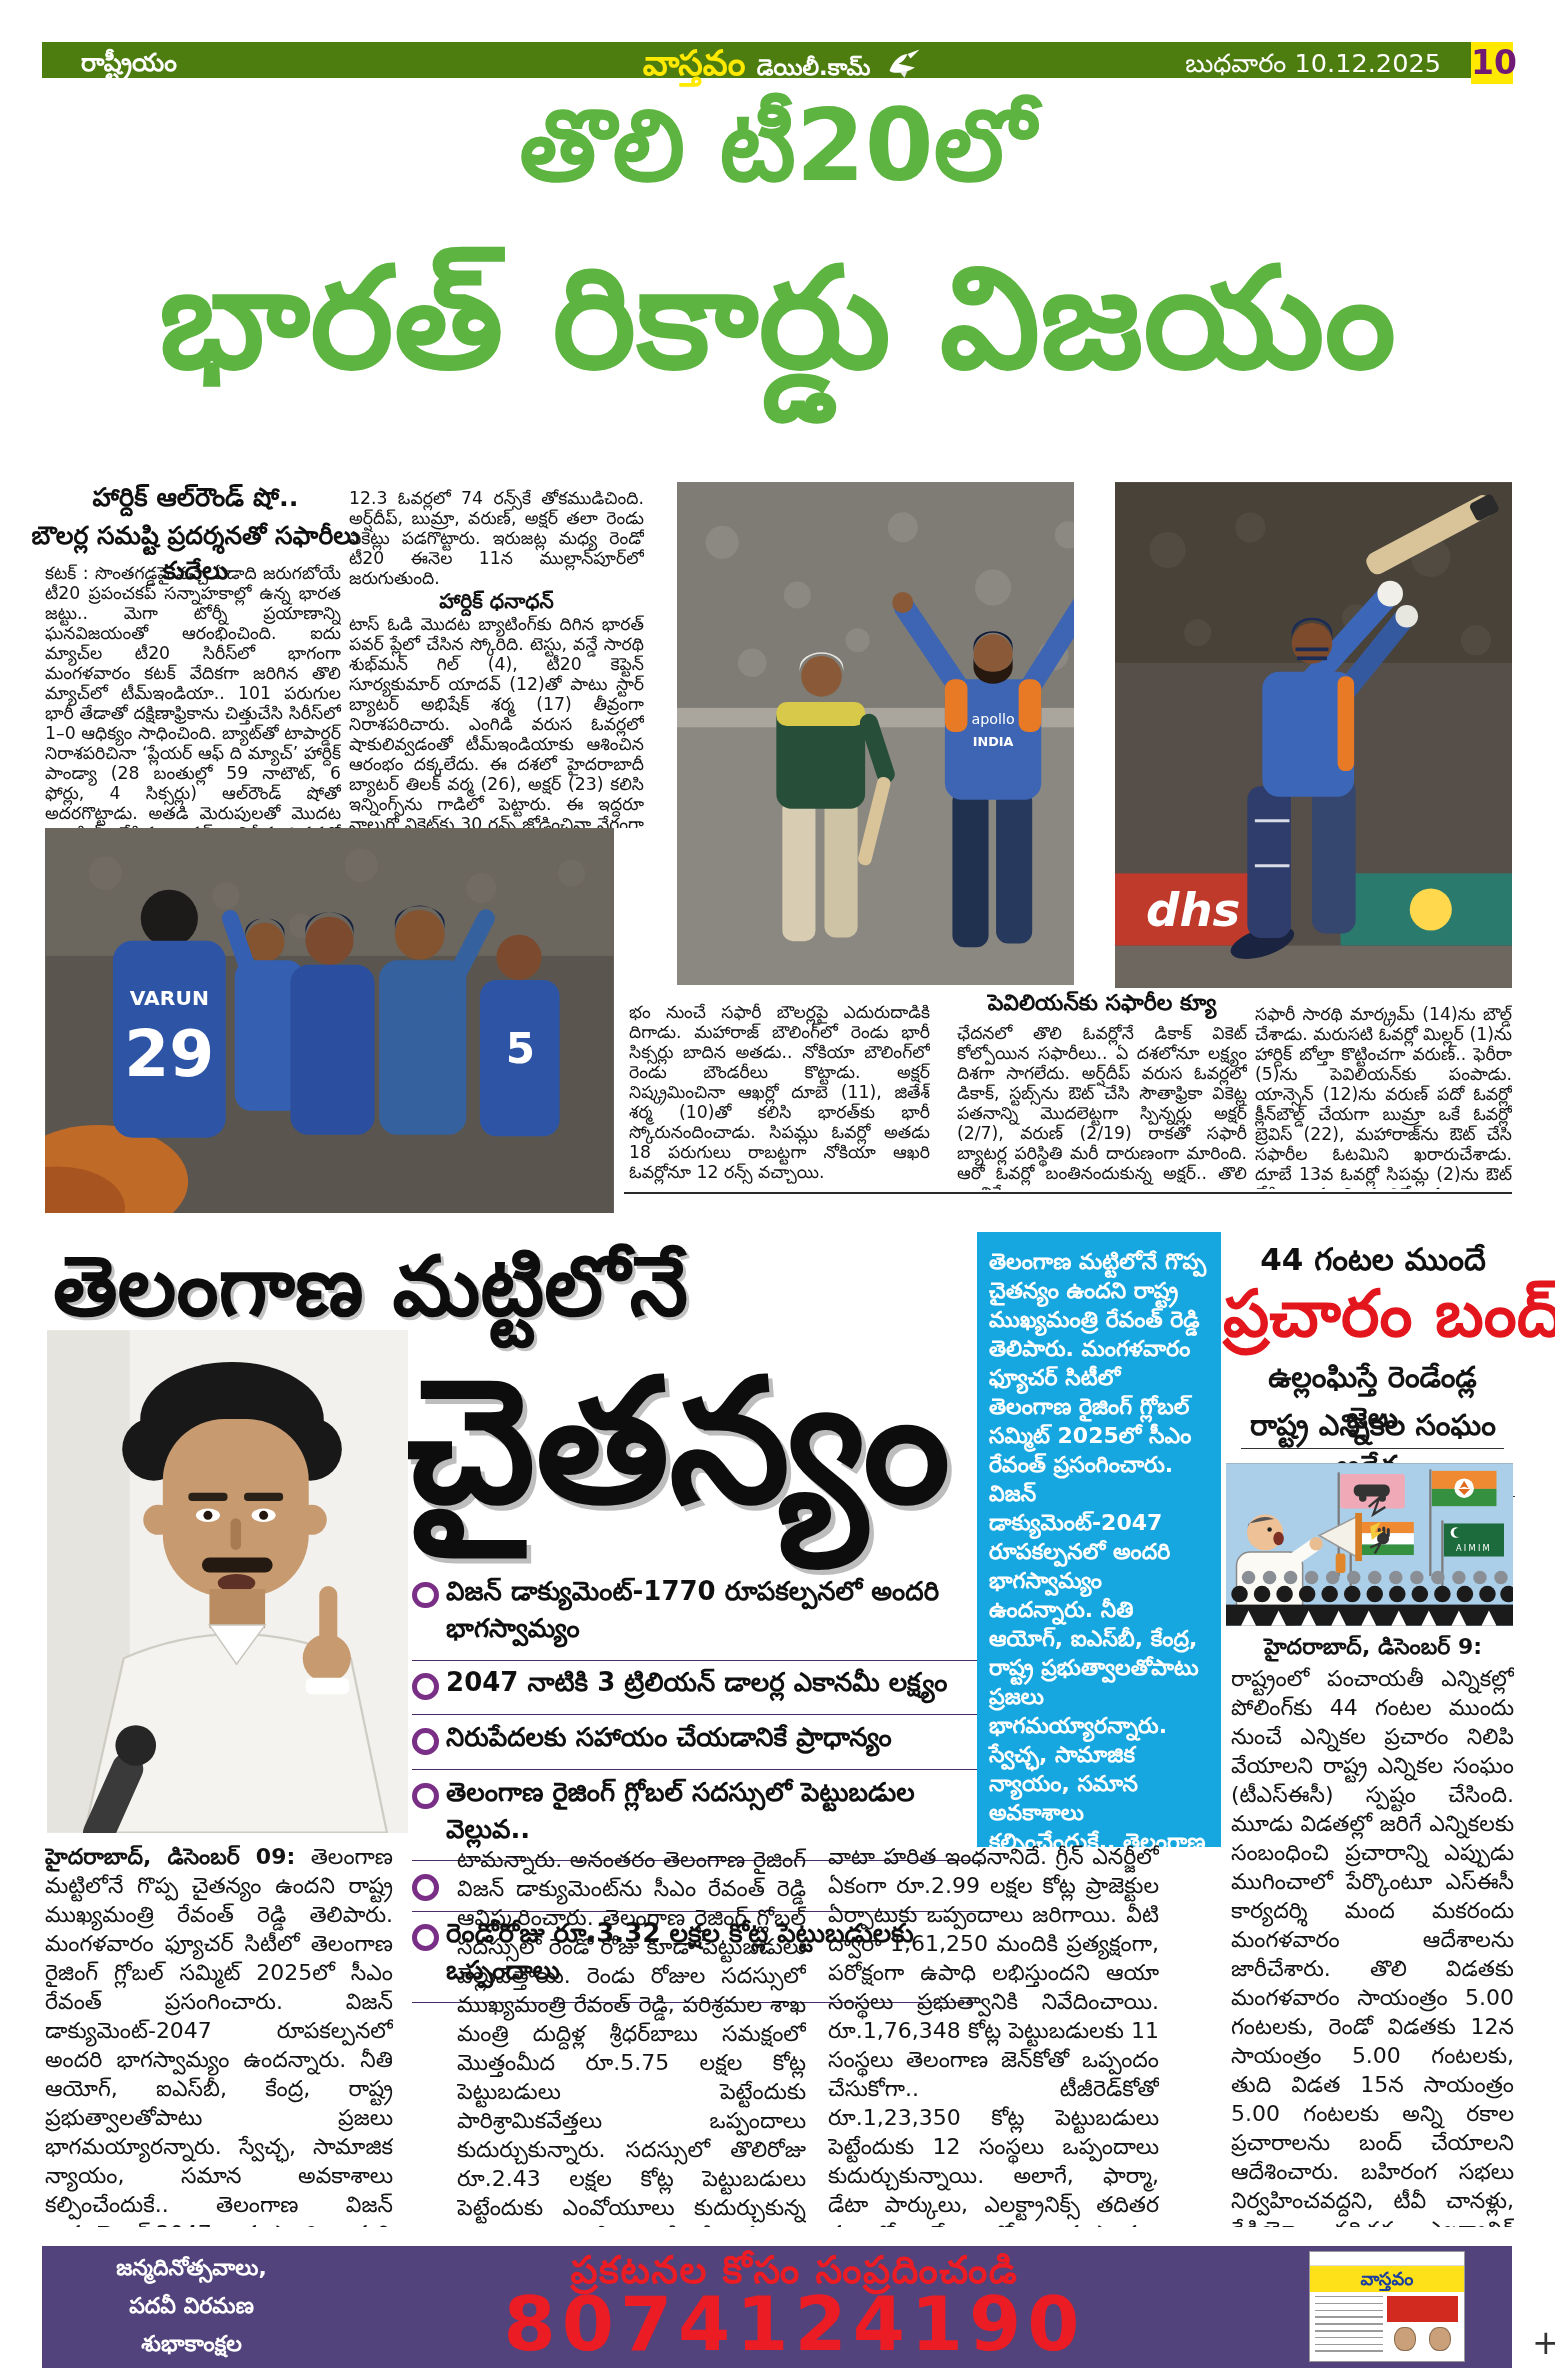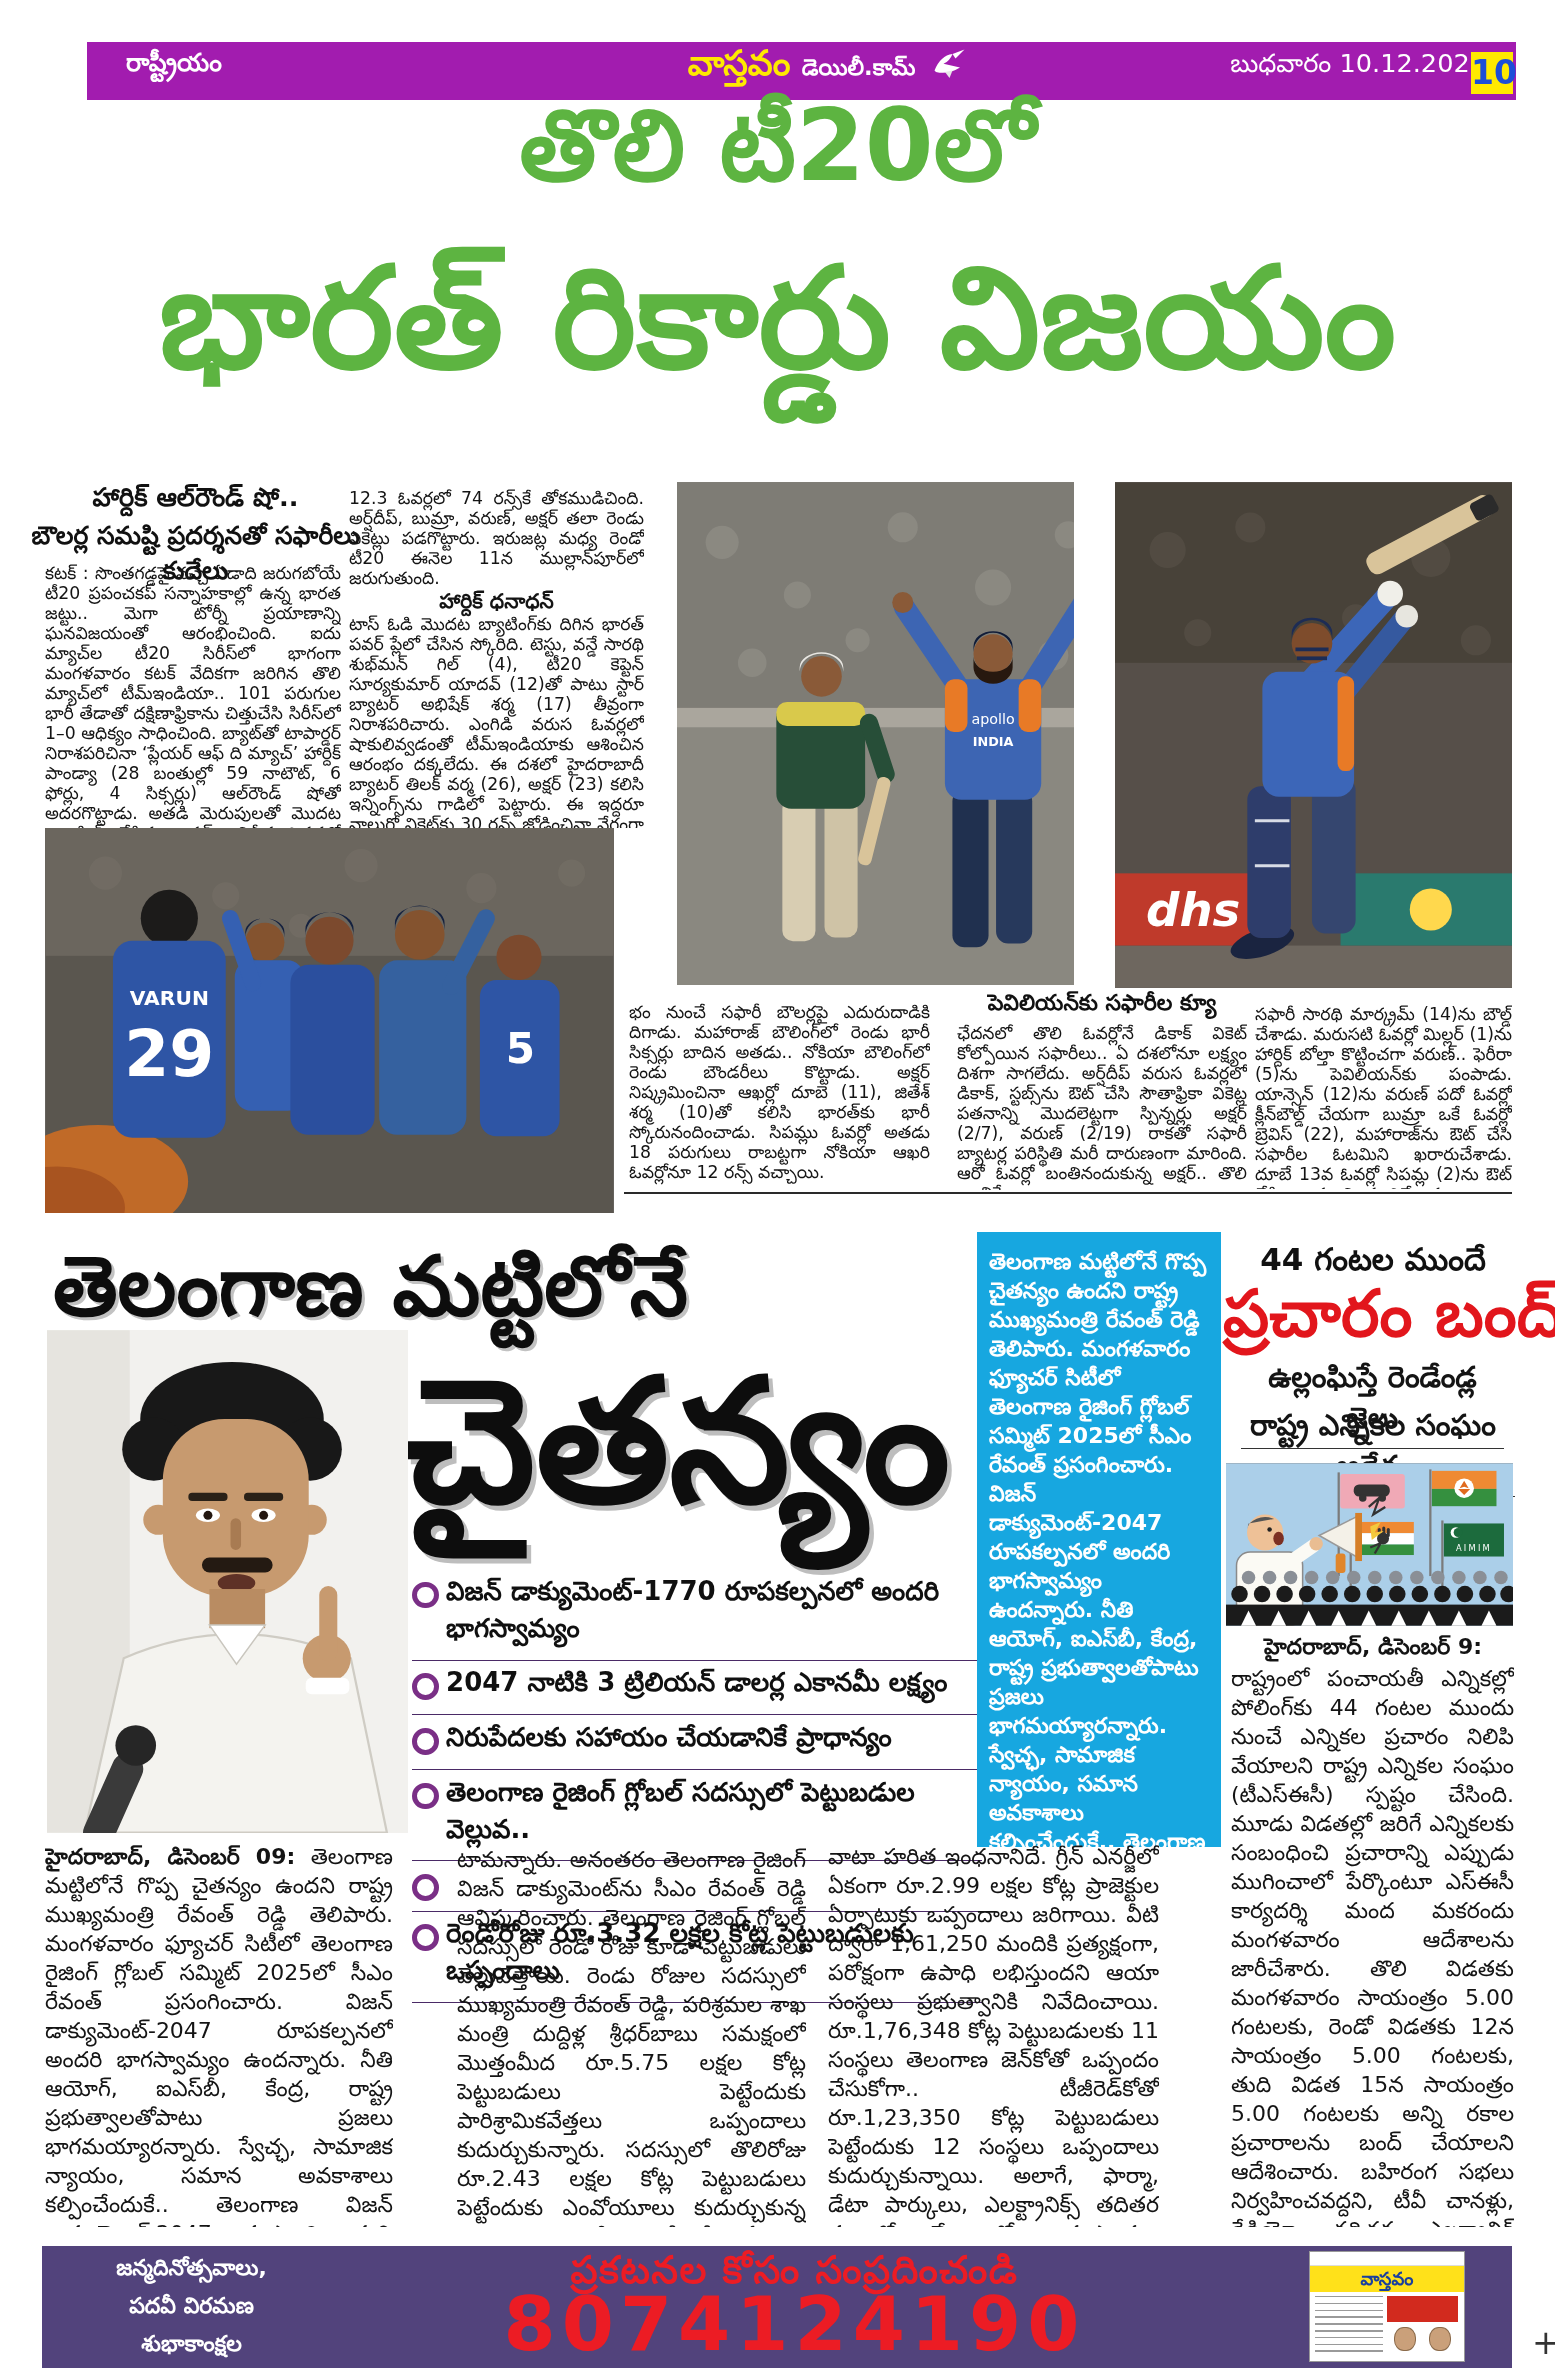--- a/index.html
+++ b/index.html
@@ -4,28 +4,28 @@
 <title>newspaper</title>
 <style>
   html,body { margin:0; padding:0; background:#d9d9d9; }
   .page {
     position:relative; width:1555px; height:2377px; margin:0 auto;
     background:#ffffff; font-family:"DejaVu Sans", sans-serif; overflow:hidden; color:#141414;
   }
   .abs { position:absolute; }
 
   
-  #masthead { left:42px; top:42px; width:1429px; height:58px; background:#a21caf;margin-left:45px; }
+  #masthead { left:42px; top:42px; width:1429px; height:36px; background:#4d7c0f; }
   #masthead .m-section { position:absolute; left:39px; top:0; line-height:42px; color:#fff; font-size:25px; font-weight:bold; }
   #masthead .m-brand { position:absolute; left:50%; top:0; transform:translateX(-50%); line-height:42px; white-space:nowrap; }
   #masthead .m-brand .b1 { color:#ffe900; font-size:35px; font-weight:bold; }
   #masthead .m-brand .b2 { color:#ffffff; font-size:22.6px; font-weight:bold; margin-left:7.5px; }
   #masthead .m-date { position:absolute; right:30px; top:0; line-height:42px; color:#fff; font-size:25.6px; }
   #masthead svg.bird { position:absolute; left:50%; margin-left:128px; top:6px; }
-  #page-num { left:1471px; top:52px; width:42px; height:42px; background:#ffe900; text-align:center; line-height:42px; font-size:33px; font-weight:bold; color:#1d4ed8; }
+  #page-num { left:1471px; top:42px; width:42px; height:42px; background:#ffe900; text-align:center; line-height:42px; font-size:33px; font-weight:bold; color:#701a75; }
 
   
   #kicker-green { left:0; top:84px; width:100%; text-align:center; font-size:99px; font-weight:bold; color:#5db441; line-height:1.25; white-space:nowrap; }
   #headline-green { left:0; top:220px; width:100%; text-align:center; font-size:141px; font-weight:bold; color:#5db441; line-height:1.4; white-space:nowrap; }
 
   .subhead { font-weight:bold; text-align:center; color:#111; }
   #c-sub1 { left:45px; top:482px; width:301px; font-size:25.6px; }
   #c-sub2 { left:22.6px; top:521px; width:346px; font-size:25px; }
 
   .body-sm { font-size:17.3px; line-height:20px; text-align:justify; overflow:hidden; }

